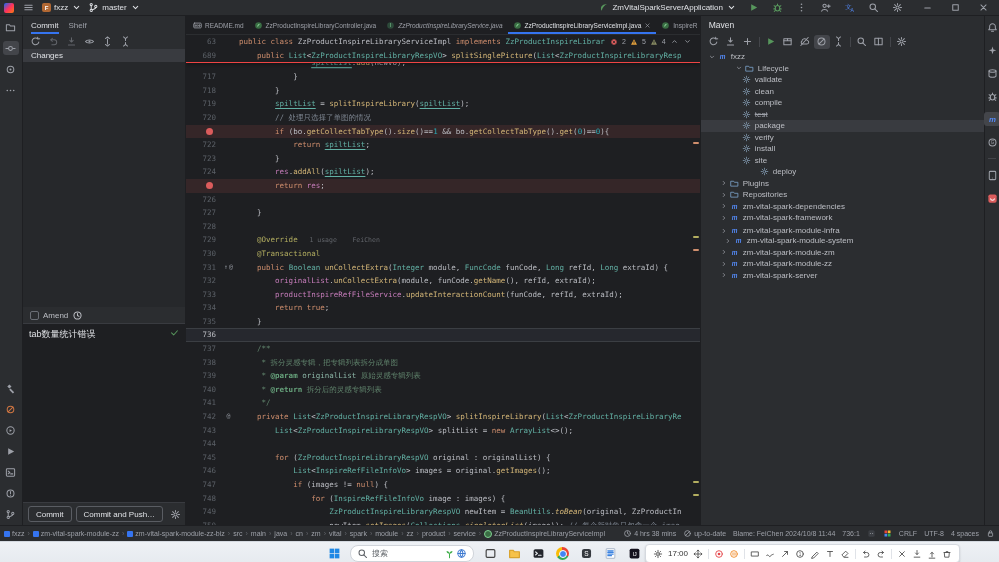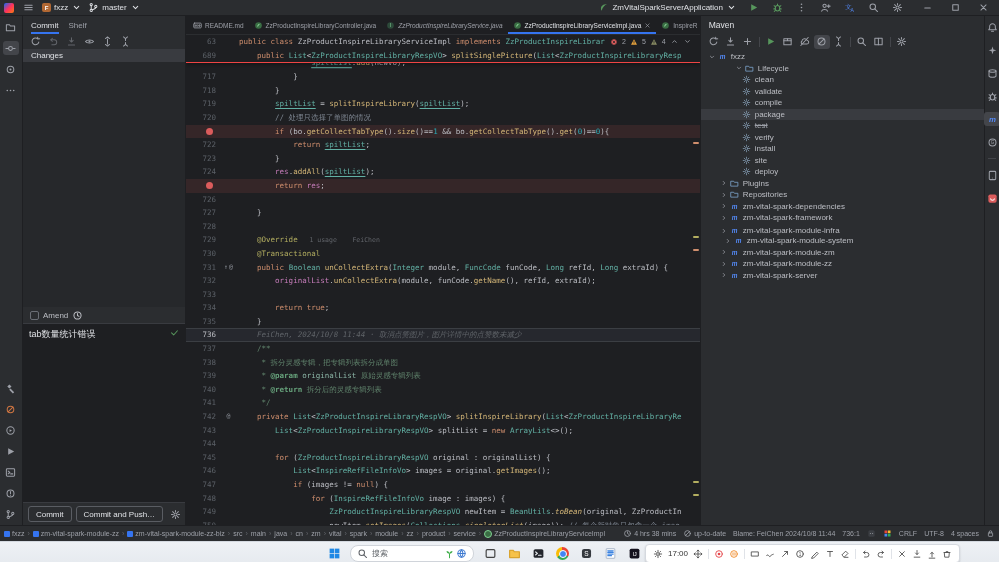--- a/index.html
+++ b/index.html
@@ -469,24 +469,24 @@
           <div class="line"><span class="gut-n">723</span><span class="gut-i"></span><span style="white-space: pre;"><span class="tk-p">        }</span></span></div>
           <div class="line"><span class="gut-n">724</span><span class="gut-i"></span><span style="white-space: pre;"><span class="tk-p">        </span><span class="tk-f">res</span><span class="tk-p">.</span><span class="tk-m">addAll</span><span class="tk-p">(</span><span class="tk-u">spiltList</span><span class="tk-p">);</span></span></div>
           <div class="line bp"><span class="gut-n"><span class="bp-dot"></span></span><span class="gut-i"></span><span style="white-space: pre;"><span class="tk-p">        </span><span class="tk-k">return </span><span class="tk-f">res</span><span class="tk-p">;</span></span></div>
           <div class="line"><span class="gut-n">726</span><span class="gut-i"></span><span style="white-space: pre;"></span></div>
           <div class="line"><span class="gut-n">727</span><span class="gut-i"></span><span style="white-space: pre;"><span class="tk-p">    }</span></span></div>
           <div class="line"><span class="gut-n">728</span><span class="gut-i"></span><span style="white-space: pre;"></span></div>
           <div class="line"><span class="gut-n">729</span><span class="gut-i"></span><span style="white-space: pre;"><span class="tk-p">    </span><span class="tk-a">@Override</span><span class="tk-h">   1 usage    FeiChen</span></span></div>
           <div class="line"><span class="gut-n">730</span><span class="gut-i"></span><span style="white-space: pre;"><span class="tk-p">    </span><span class="tk-a">@Transactional</span></span></div>
           <div class="line"><span class="gut-n">731</span><span class="gut-i">↑@</span><span style="white-space: pre;"><span class="tk-p">    </span><span class="tk-k">public </span><span class="tk-t">Boolean</span><span class="tk-p"> </span><span class="tk-m">unCollectExtra</span><span class="tk-p">(</span><span class="tk-t">Integer</span><span class="tk-p"> module, </span><span class="tk-t">FuncCode</span><span class="tk-p"> funCode, </span><span class="tk-t">Long</span><span class="tk-p"> refId, </span><span class="tk-t">Long</span><span class="tk-p"> extraId) {</span></span></div>
           <div class="line"><span class="gut-n">732</span><span class="gut-i"></span><span style="white-space: pre;"><span class="tk-p">        </span><span class="tk-f">originalList</span><span class="tk-p">.</span><span class="tk-m">unCollectExtra</span><span class="tk-p">(module, funCode.</span><span class="tk-m">getName</span><span class="tk-p">(), refId, extraId);</span></span></div>
-          <div class="line"><span class="gut-n">733</span><span class="gut-i"></span></div>
+          <div class="line"><span class="gut-n">733</span><span class="gut-i"></span><span style="white-space: pre;"><span class="tk-p">        </span><span class="tk-f">productInspireRefFileService</span><span class="tk-p">.</span><span class="tk-m">updateInteractionCount</span><span class="tk-p">(funCode, refId, extraId);</span></span></div>
           <div class="line"><span class="gut-n">734</span><span class="gut-i"></span><span style="white-space: pre;"><span class="tk-p">        </span><span class="tk-k">return </span><span class="tk-k">true</span><span class="tk-p">;</span></span></div>
           <div class="line"><span class="gut-n">735</span><span class="gut-i"></span><span style="white-space: pre;"><span class="tk-p">    }</span></span></div>
-          <div class="line caret"><span class="gut-n">736</span><span class="gut-i"></span><span style="white-space: pre;"><span class="tk-p">    </span><span class="tk-b">FeiChen, 2024/10/8 11:44 · 取消点赞图片，图片详情中的点赞数未减少</span></span></div>
+          <div class="line caret"><span class="gut-n">736</span><span class="gut-i"></span></div>
           <div class="line"><span class="gut-n">737</span><span class="gut-i"></span><span style="white-space: pre;"><span class="tk-p">    </span><span class="tk-d">/**</span></span></div>
           <div class="line"><span class="gut-n">738</span><span class="gut-i"></span><span style="white-space: pre;"><span class="tk-p">     </span><span class="tk-d">* 拆分灵感专辑，把专辑列表拆分成单图</span></span></div>
           <div class="line"><span class="gut-n">739</span><span class="gut-i"></span><span style="white-space: pre;"><span class="tk-p">     </span><span class="tk-d">* </span><span class="tk-g">@param </span><span class="tk-gp">originalList</span><span class="tk-d"> 原始灵感专辑列表</span></span></div>
           <div class="line"><span class="gut-n">740</span><span class="gut-i"></span><span style="white-space: pre;"><span class="tk-p">     </span><span class="tk-d">* </span><span class="tk-g">@return </span><span class="tk-d">拆分后的灵感专辑列表</span></span></div>
           <div class="line"><span class="gut-n">741</span><span class="gut-i"></span><span style="white-space: pre;"><span class="tk-p">     </span><span class="tk-d">*/</span></span></div>
           <div class="line"><span class="gut-n">742</span><span class="gut-i">@</span><span style="white-space: pre;"><span class="tk-p">    </span><span class="tk-k">private </span><span class="tk-t">List</span><span class="tk-p">&lt;</span><span class="tk-t">ZzProductInspireLibraryRespVO</span><span class="tk-p">&gt; </span><span class="tk-m">splitInspireLibrary</span><span class="tk-p">(</span><span class="tk-t">List</span><span class="tk-p">&lt;</span><span class="tk-t">ZzProductInspireLibraryRe</span></span></div>
           <div class="line"><span class="gut-n">743</span><span class="gut-i"></span><span style="white-space: pre;"><span class="tk-p">        </span><span class="tk-t">List</span><span class="tk-p">&lt;</span><span class="tk-t">ZzProductInspireLibraryRespVO</span><span class="tk-p">&gt; </span><span class="tk-p">splitList = </span><span class="tk-k">new </span><span class="tk-t">ArrayList</span><span class="tk-p">&lt;&gt;();</span></span></div>
           <div class="line"><span class="gut-n">744</span><span class="gut-i"></span><span style="white-space: pre;"></span></div>
           <div class="line"><span class="gut-n">745</span><span class="gut-i"></span><span style="white-space: pre;"><span class="tk-p">        </span><span class="tk-k">for </span><span class="tk-p">(</span><span class="tk-t">ZzProductInspireLibraryRespVO</span><span class="tk-p"> original : originalList) {</span></span></div>
           <div class="line"><span class="gut-n">746</span><span class="gut-i"></span><span style="white-space: pre;"><span class="tk-p">            </span><span class="tk-t">List</span><span class="tk-p">&lt;</span><span class="tk-t">InspireRefFileInfoVo</span><span class="tk-p">&gt; images = original.</span><span class="tk-m">getImages</span><span class="tk-p">();</span></span></div>
@@ -601,62 +601,62 @@
             <span class="tree-label">Lifecycle</span>
           </div>
           <div class="tree-row" style="padding-left: 30px;">
             <span class="tree-chev"></span>
             <span class="tree-ic" style="color: rgb(127, 151, 173);">
               <svg viewBox="0 0 12 12" width="9" height="9" fill="none" stroke="currentColor" stroke-width="1.1" stroke-linecap="round" stroke-linejoin="round">
                 <circle cx="6" cy="6" r="1.7"></circle>
                 <path d="M6 1.6v1.5M6 8.9v1.5M1.6 6h1.5M8.9 6h1.5M2.9 2.9l1 1M8.1 8.1l1 1M9.1 2.9l-1 1M3.9 8.1l-1 1"></path>
               </svg>
             </span>
-            <span class="tree-label">clean</span>
+            <span class="tree-label">validate</span>
           </div>
           <div class="tree-row" style="padding-left: 30px;">
             <span class="tree-chev"></span>
             <span class="tree-ic" style="color: rgb(127, 151, 173);">
               <svg viewBox="0 0 12 12" width="9" height="9" fill="none" stroke="currentColor" stroke-width="1.1" stroke-linecap="round" stroke-linejoin="round">
                 <circle cx="6" cy="6" r="1.7"></circle>
                 <path d="M6 1.6v1.5M6 8.9v1.5M1.6 6h1.5M8.9 6h1.5M2.9 2.9l1 1M8.1 8.1l1 1M9.1 2.9l-1 1M3.9 8.1l-1 1"></path>
               </svg>
             </span>
-            <span class="tree-label">validate</span>
+            <span class="tree-label">clean</span>
           </div>
           <div class="tree-row" style="padding-left: 30px;">
             <span class="tree-chev"></span>
             <span class="tree-ic" style="color: rgb(127, 151, 173);">
               <svg viewBox="0 0 12 12" width="9" height="9" fill="none" stroke="currentColor" stroke-width="1.1" stroke-linecap="round" stroke-linejoin="round">
                 <circle cx="6" cy="6" r="1.7"></circle>
                 <path d="M6 1.6v1.5M6 8.9v1.5M1.6 6h1.5M8.9 6h1.5M2.9 2.9l1 1M8.1 8.1l1 1M9.1 2.9l-1 1M3.9 8.1l-1 1"></path>
               </svg>
             </span>
             <span class="tree-label">compile</span>
           </div>
+          <div class="tree-row strike" style="padding-left: 30px;">
+            <span class="tree-chev"></span>
+            <span class="tree-ic" style="color: rgb(127, 151, 173);">
+              <svg viewBox="0 0 12 12" width="9" height="9" fill="none" stroke="currentColor" stroke-width="1.1" stroke-linecap="round" stroke-linejoin="round">
+                <circle cx="6" cy="6" r="1.7"></circle>
+                <path d="M6 1.6v1.5M6 8.9v1.5M1.6 6h1.5M8.9 6h1.5M2.9 2.9l1 1M8.1 8.1l1 1M9.1 2.9l-1 1M3.9 8.1l-1 1"></path>
+              </svg>
+            </span>
+            <span class="tree-label">test</span>
+          </div>
           <div class="tree-row sel" style="padding-left: 30px;">
             <span class="tree-chev"></span>
             <span class="tree-ic" style="color: rgb(127, 151, 173);">
               <svg viewBox="0 0 12 12" width="9" height="9" fill="none" stroke="currentColor" stroke-width="1.1" stroke-linecap="round" stroke-linejoin="round">
                 <circle cx="6" cy="6" r="1.7"></circle>
                 <path d="M6 1.6v1.5M6 8.9v1.5M1.6 6h1.5M8.9 6h1.5M2.9 2.9l1 1M8.1 8.1l1 1M9.1 2.9l-1 1M3.9 8.1l-1 1"></path>
               </svg>
             </span>
             <span class="tree-label">package</span>
           </div>
-          <div class="tree-row strike" style="padding-left: 30px;">
-            <span class="tree-chev"></span>
-            <span class="tree-ic" style="color: rgb(127, 151, 173);">
-              <svg viewBox="0 0 12 12" width="9" height="9" fill="none" stroke="currentColor" stroke-width="1.1" stroke-linecap="round" stroke-linejoin="round">
-                <circle cx="6" cy="6" r="1.7"></circle>
-                <path d="M6 1.6v1.5M6 8.9v1.5M1.6 6h1.5M8.9 6h1.5M2.9 2.9l1 1M8.1 8.1l1 1M9.1 2.9l-1 1M3.9 8.1l-1 1"></path>
-              </svg>
-            </span>
-            <span class="tree-label">test</span>
-          </div>
           <div class="tree-row" style="padding-left: 30px;">
             <span class="tree-chev"></span>
             <span class="tree-ic" style="color: rgb(127, 151, 173);">
               <svg viewBox="0 0 12 12" width="9" height="9" fill="none" stroke="currentColor" stroke-width="1.1" stroke-linecap="round" stroke-linejoin="round">
                 <circle cx="6" cy="6" r="1.7"></circle>
                 <path d="M6 1.6v1.5M6 8.9v1.5M1.6 6h1.5M8.9 6h1.5M2.9 2.9l1 1M8.1 8.1l1 1M9.1 2.9l-1 1M3.9 8.1l-1 1"></path>
               </svg>
             </span>
             <span class="tree-label">verify</span>
           </div>
@@ -673,21 +673,21 @@
           <div class="tree-row" style="padding-left: 30px;">
             <span class="tree-chev"></span>
             <span class="tree-ic" style="color: rgb(127, 151, 173);">
               <svg viewBox="0 0 12 12" width="9" height="9" fill="none" stroke="currentColor" stroke-width="1.1" stroke-linecap="round" stroke-linejoin="round">
                 <circle cx="6" cy="6" r="1.7"></circle>
                 <path d="M6 1.6v1.5M6 8.9v1.5M1.6 6h1.5M8.9 6h1.5M2.9 2.9l1 1M8.1 8.1l1 1M9.1 2.9l-1 1M3.9 8.1l-1 1"></path>
               </svg>
             </span>
             <span class="tree-label">site</span>
           </div>
-          <div class="tree-row" style="padding-left: 30px;">
+          <div class="tree-row" style="padding-left: 48px;">
             <span class="tree-chev"></span>
             <span class="tree-ic" style="color: rgb(127, 151, 173);">
               <svg viewBox="0 0 12 12" width="9" height="9" fill="none" stroke="currentColor" stroke-width="1.1" stroke-linecap="round" stroke-linejoin="round">
                 <circle cx="6" cy="6" r="1.7"></circle>
                 <path d="M6 1.6v1.5M6 8.9v1.5M1.6 6h1.5M8.9 6h1.5M2.9 2.9l1 1M8.1 8.1l1 1M9.1 2.9l-1 1M3.9 8.1l-1 1"></path>
               </svg>
             </span>
             <span class="tree-label">deploy</span>
           </div>
           <div class="tree-row" style="padding-left: 18px;">

